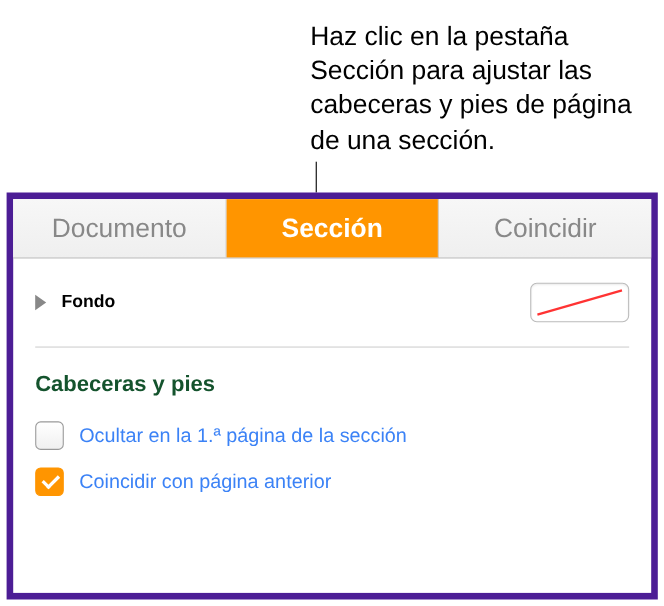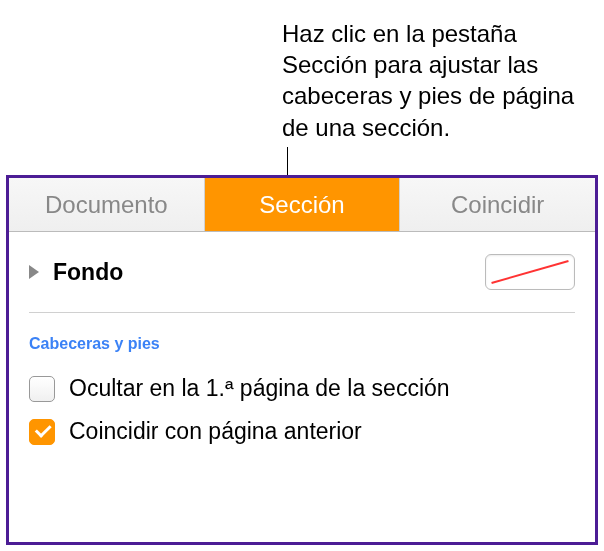--- a/index.html
+++ b/index.html
@@ -30,21 +30,21 @@
       width: 1px;
       height: 44px;
       background: #000;
     }
     .panel {
       position: absolute;
       top: 175px;
       left: 6px;
       right: 6px;
       bottom: 6px;
-      border: 3px solid #4c1d95;
+      border: 6px solid #4c1d95;
       background: #fff;
     }
     .tabs {
       display: flex;
       height: 54px;
       border-bottom: 1px solid #bbb;
       background: linear-gradient(#f7f7f7, #efefef);
     }
     .tab {
       flex: 1;
@@ -55,41 +55,41 @@
       color: #888;
       cursor: pointer;
       border-right: 1px solid #d0d0d0;
     }
     .tab:last-child {
       border-right: none;
     }
     .tab.active {
       background: #ff9500;
       color: #fff;
-      font-weight: 400;
+      font-weight: 700;
     }
     .content {
       padding: 0 20px;
     }
     .row {
       display: flex;
       align-items: center;
       padding: 22px 0;
     }
     .disclosure {
       width: 0;
       height: 0;
       border-top: 7px solid transparent;
       border-bottom: 7px solid transparent;
       border-left: 10px solid #888;
       margin-right: 14px;
       cursor: pointer;
     }
     .row-label {
-      font-size: 23px;
+      font-size: 16px;
       font-weight: 600;
       color: #000;
       flex: 1;
     }
     .color-well {
       width: 90px;
       height: 36px;
       border: 1px solid #bbb;
       border-radius: 6px;
       background: #fff;
@@ -106,23 +106,23 @@
       height: 2px;
       background: #ff3333;
       transform: translateY(-50%) rotate(-16deg);
     }
     .divider {
       height: 1px;
       background: #d0d0d0;
       margin: 0 0 0 0;
     }
     .section-title {
-      font-size: 16px;
+      font-size: 20px;
       font-weight: 600;
-      color: #3b82f6;
+      color: #14532d;
       padding: 22px 0 14px 0;
     }
     .checkbox-row {
       display: flex;
       align-items: center;
       padding: 8px 0;
       cursor: pointer;
     }
     .checkbox {
       width: 26px;
@@ -142,22 +142,22 @@
     }
     .checkbox.checked::after {
       content: "";
       width: 6px;
       height: 12px;
       border: solid #fff;
       border-width: 0 3px 3px 0;
       transform: rotate(45deg) translate(-1px, -2px);
     }
     .checkbox-label {
-      font-size: 23px;
-      color: #000000;
+      font-size: 18px;
+      color: #3b82f6;
     }
   </style>
 </head>
 <body>
 
 <div class="callout">Haz clic en la pestaña Sección para ajustar las cabeceras y pies de página de una sección.</div>
 <div class="callout-line"></div>
 
 <div class="panel">
   <div class="tabs">

